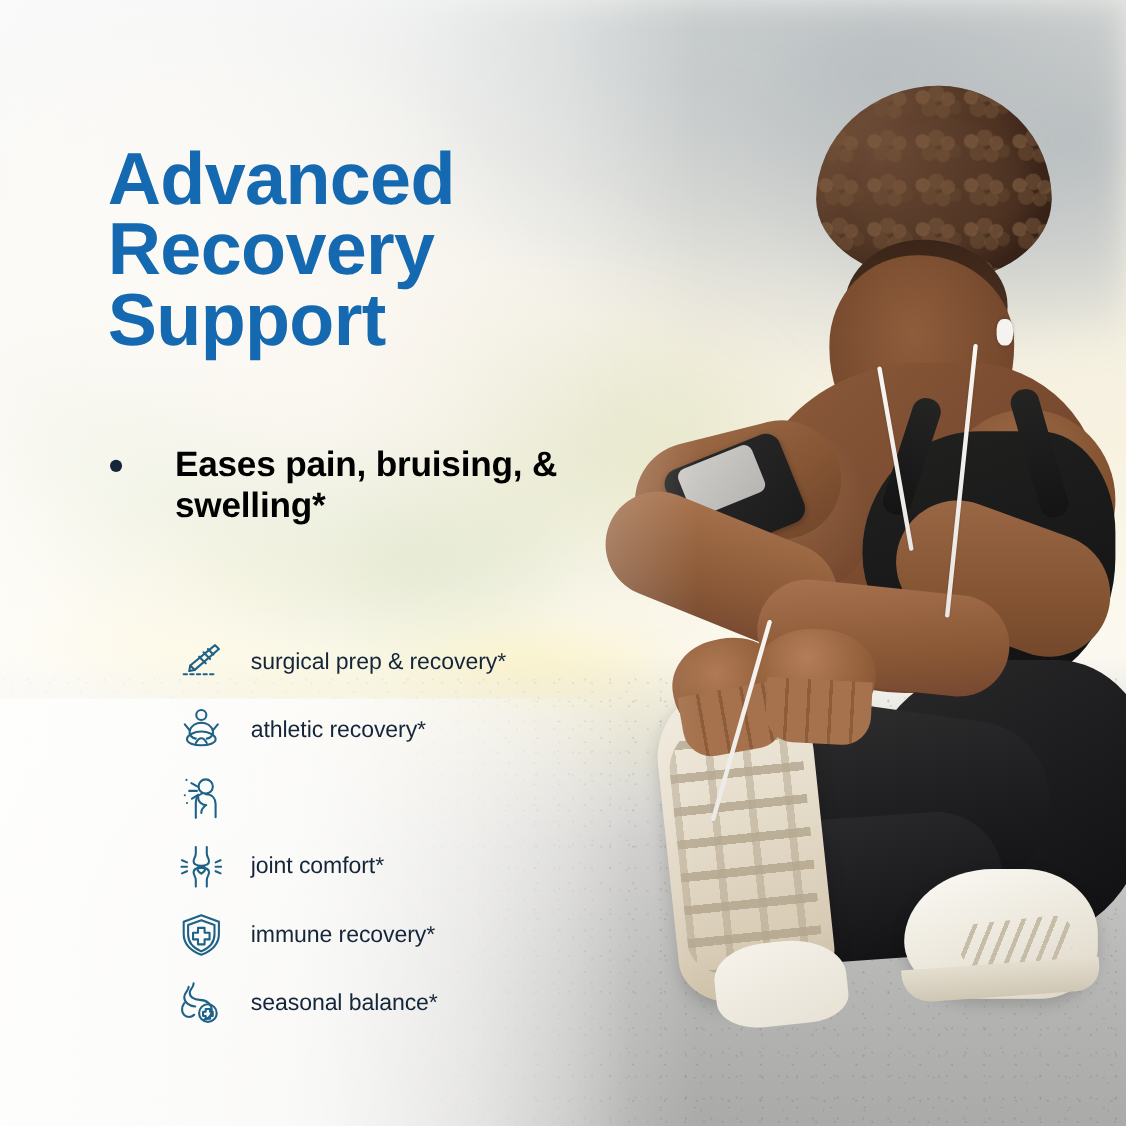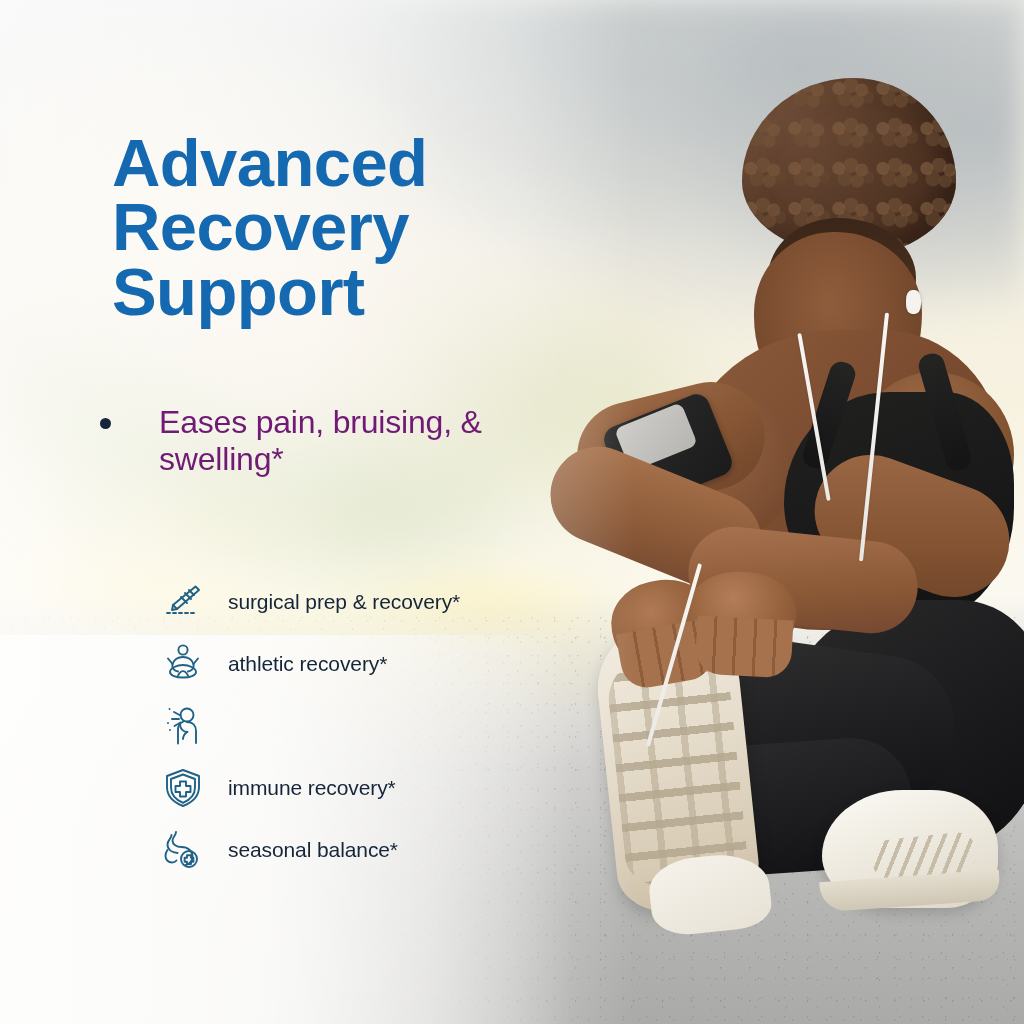--- a/index.html
+++ b/index.html
@@ -295,21 +295,21 @@
   .shoe2-sole {
     left: 266px; top: 876px; width: 180px; height: 30px;
     background: linear-gradient(180deg, #e4ded0, #cfc7b4);
     border-radius: 0 0 22px 26px;
     transform: rotate(-4deg);
   }
 
   
   .headline {
     position: absolute;
-    left: 112px;
+    left: 98px;
     top: 86px;
     width: 430px;
     color: #1469b0;
     font-size: 67px;
     line-height: 0.96;
     font-weight: 700;
     letter-spacing: -0.6px;
   }
   .headline .hl-line { display: block; white-space: nowrap; }
 
@@ -326,24 +326,24 @@
   }
   .bullet-dot {
     flex: 0 0 auto;
     width: 11px;
     height: 11px;
     border-radius: 50%;
     background: #16263a;
     margin: 14px 48px 0 6px;
   }
   .bullet-text {
-    color: #701a75;
+    color: #000000;
     font-size: 32px;
     line-height: 1.15;
-    font-weight: 400;
+    font-weight: 700;
     letter-spacing: -0.2px;
   }
 
   .icon-list {
     position: absolute;
     left: 152px;
     top: 572px;
     width: 460px;
   }
   .icon-row {
@@ -470,20 +470,32 @@
           <path d="M26 17 c6 0 9 4 9 9 v12"></path>
           <path d="M22.5 16.5 c-3.5 1.5-5.5 4.5-5.5 8 v14"></path>
           <path d="M19 19 c0 5 3.5 8 7.5 8"></path>
           <path d="M19.5 10.5 L13 7 M18 14 L11 14 M19.5 17.5 L13.5 21"></path>
           <path d="M8.5 4 h.01 M7 18 h.01 M9 25 h.01"></path>
           <path d="M26 27 c-2.5 2-4 4.5-4 7"></path>
         </svg>
       </span>
     </div>
 
+    <div class="icon-row">
+      <span class="icon-box">
+        <svg width="44" height="42" viewBox="0 0 44 42" fill="none" stroke="currentColor" stroke-width="1.9" stroke-linecap="round" stroke-linejoin="round">
+          <path d="M17 3 v6 c0 3-2 4-2 7 0 2.5 3 4 7 4 s7-1.5 7-4 c0-3-2-4-2-7 V3"></path>
+          <path d="M17 39 v-6 c0-3-2-4-2-7 0-2.5 3-4 7-4 s7 1.5 7 4 c0 3-2 4-2 7 v6"></path>
+          <path d="M18.5 23 c0-1.6 1.4-2.6 3.5-2.6 s3.5 1 3.5 2.6 c0 2-3.5 4.2-3.5 4.2 s-3.5-2.2-3.5-4.2z"></path>
+          <path d="M9 17 L4.5 15 M9 21 L4 21 M9 25 L4.5 27"></path>
+          <path d="M35 17 L39.5 15 M35 21 L40 21 M35 25 L39.5 27"></path>
+        </svg>
+      </span>
+      <span class="icon-label">joint comfort*</span>
+    </div>
 
     <div class="icon-row">
       <span class="icon-box">
         <svg width="44" height="42" viewBox="0 0 44 42" fill="none" stroke="currentColor" stroke-width="1.9" stroke-linecap="round" stroke-linejoin="round">
           <path d="M22 3 L38 9 v11 c0 9-7 15.5-16 19 -9-3.5-16-10-16-19 V9 Z"></path>
           <path d="M22 7.5 L34 12 v8.5 c0 7.3-5.6 12.6-12 15.4 -6.4-2.8-12-8.1-12-15.4 V12 Z"></path>
           <path d="M19 14.5 h6 v4.5 h4.5 v6 H25 v4.5 h-6 V25 h-4.5 v-6 H19 Z"></path>
         </svg>
       </span>
       <span class="icon-label">immune recovery*</span>

